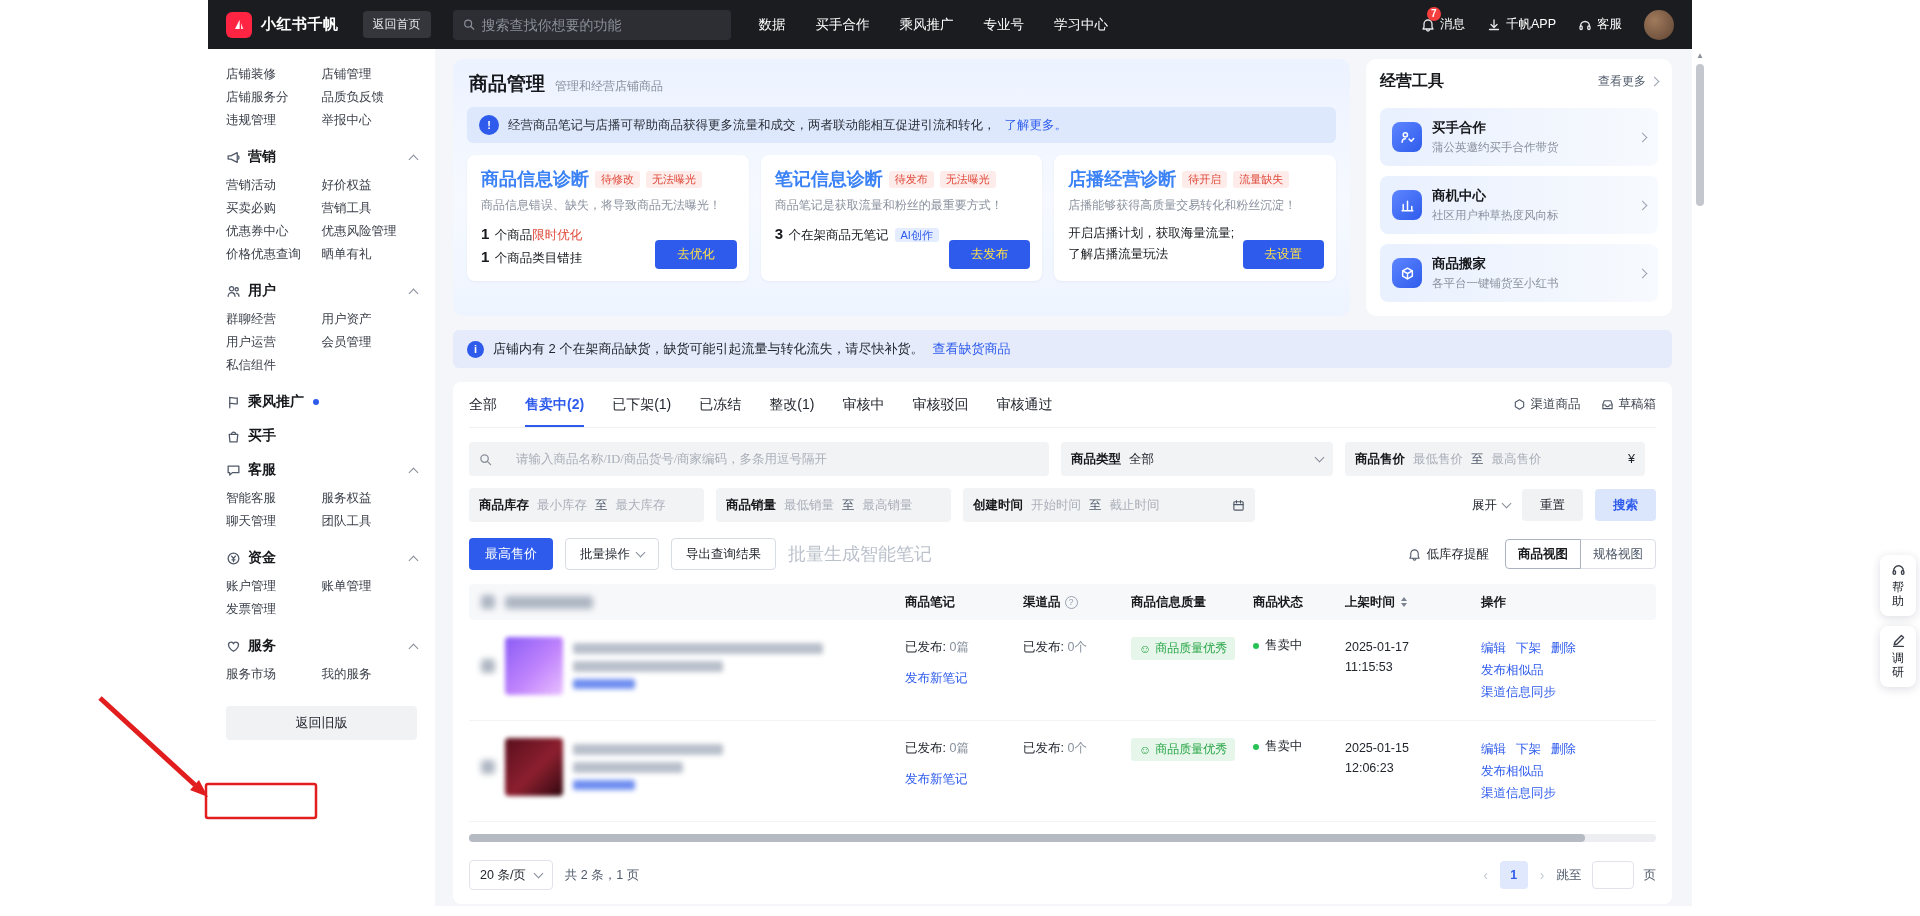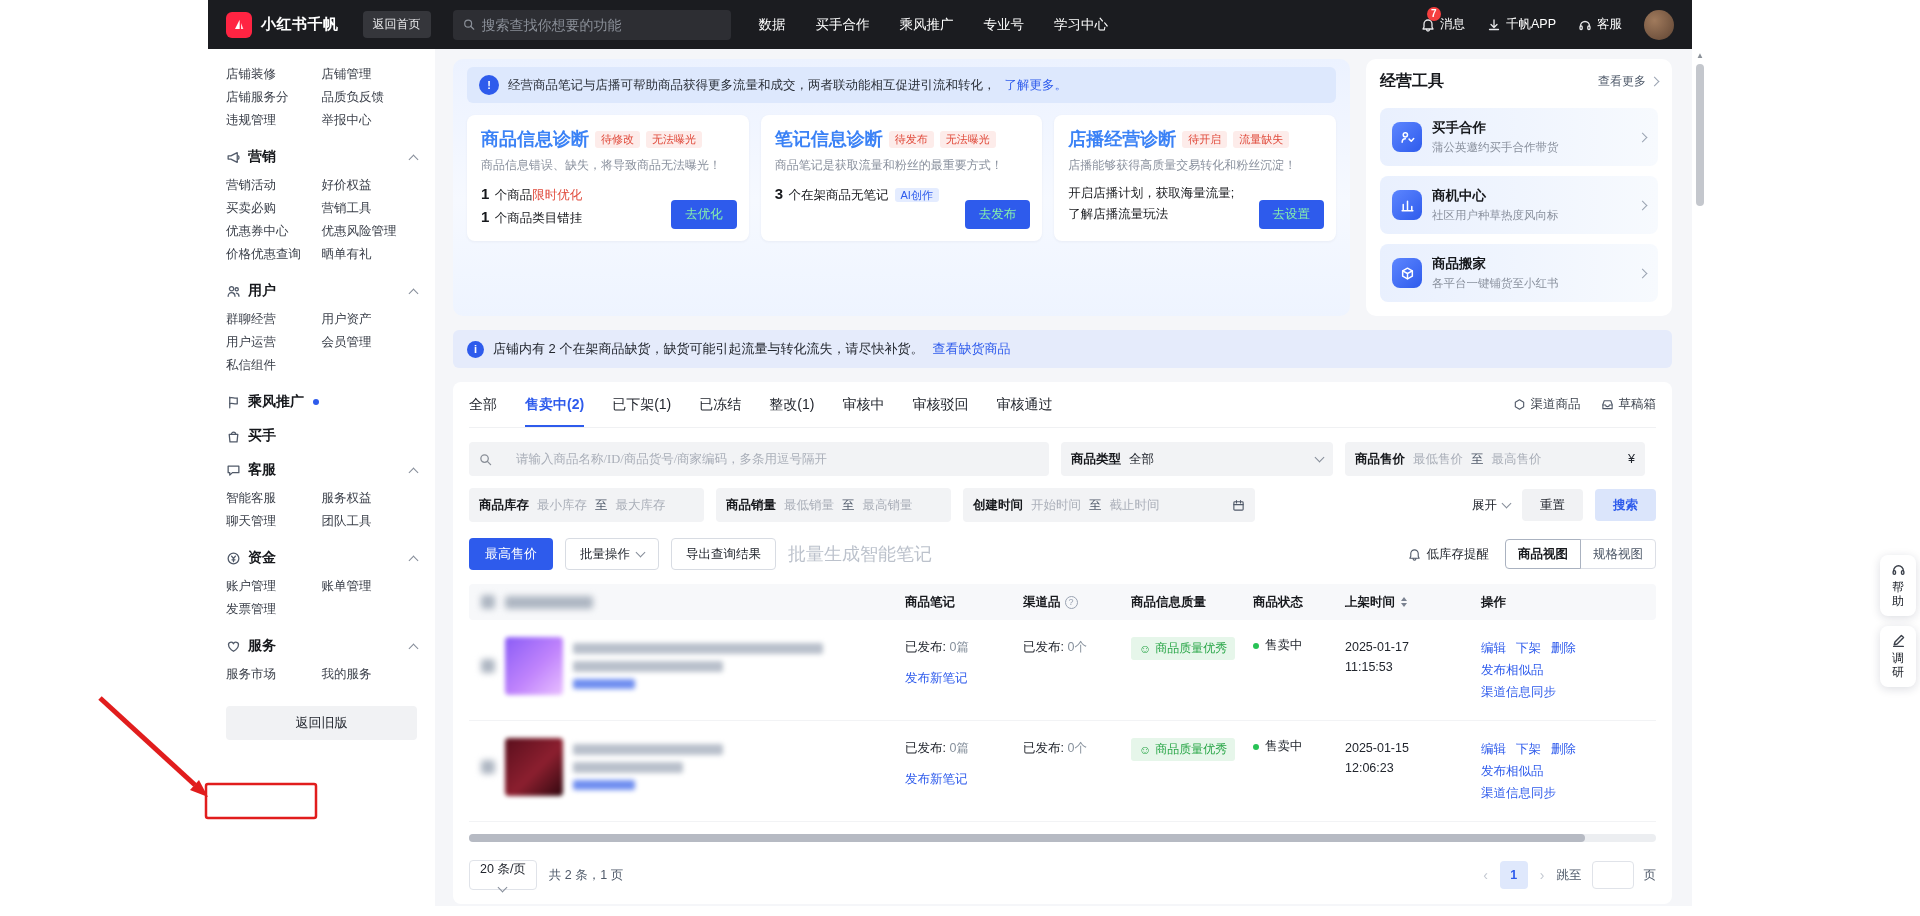--- a/index.html
+++ b/index.html
@@ -58,21 +58,21 @@
   .diag-card { flex:1; background:#fff; border-radius:8px; padding:12px 14px; position:relative; min-height:122px; box-shadow:0 1px 3px rgba(30,40,80,.05); }
   .diag-title-row { display:flex; align-items:center; gap:6px; flex-wrap:wrap; }
   .diag-title { font-size:18px; font-weight:700; color:#3b82f6; }
   .tag-red { font-size:11px; color:#e04b3c; background:#fdecea; padding:1px 6px; border-radius:3px; }
   .tag-ai { font-size:11px; color:#2e5bec; background:#e4ecff; padding:1px 6px; border-radius:3px; margin-left:6px; }
   .diag-desc { font-size:12px; color:#8a919e; margin-top:6px; }
   .diag-lines { margin-top:9px; padding-right:72px; }
   .diag-line { font-size:12.5px; color:#16181c; line-height:21px; }
   .diag-num { font-size:15px; font-weight:700; margin-right:2px; }
   .red { color:#e04b3c; }
-  .diag-btn { position:absolute; right:12px; bottom:12px; background:#2e5bec; color:#86efac; font-size:12.5px; padding:6px 14px; border-radius:4px; border:none; font-family:inherit; }
+  .diag-btn { position:absolute; right:12px; bottom:12px; background:#2e5bec; color:#fde047; font-size:12.5px; padding:6px 22px; border-radius:4px; border:none; font-family:inherit; }
 
   
   .tools { width:306px; background:#fff; border-radius:10px; padding:10px 14px 14px; align-self:flex-start; }
   .tools-head { display:flex; align-items:center; padding:2px 0 6px; }
   .tools-title { font-size:16px; font-weight:700; color:#16181c; flex:1; }
   .tools-more { font-size:12px; color:#4e5969; display:flex; align-items:center; gap:5px; }
   .tool-card { display:flex; align-items:center; gap:10px; background:linear-gradient(90deg,#e9f0fe,#f7fafe); border-radius:8px; padding:11px 12px; margin-top:10px; }
   .tool-icon { width:30px; height:30px; border-radius:8px; background:linear-gradient(135deg,#5d86ff,#2e5bec); display:flex; align-items:center; justify-content:center; flex:0 0 auto; }
   .tool-icon svg { width:15px; height:15px; fill:none; stroke:#fff; stroke-width:1.4; stroke-linecap:round; stroke-linejoin:round; }
   .tool-name { font-size:13.5px; font-weight:700; color:#16181c; }
@@ -149,21 +149,21 @@
   .q-badge { display:inline-flex; gap:4px; background:#e6f6ea; color:#27a546; font-size:12px; padding:3px 8px; border-radius:3px; align-items:center; white-space:nowrap; }
   .status-cell { display:flex; align-items:center; gap:6px; }
   .g-dot { width:6px; height:6px; border-radius:50%; background:#27c255; }
   .ops a { color:#2e5bec; text-decoration:none; margin-right:10px; }
   .ops div { line-height:22px; white-space:nowrap; }
 
   .h-scroll { height:8px; background:#eceef1; border-radius:4px; margin-top:12px; position:relative; }
   .h-thumb { position:absolute; left:0; top:0; height:8px; width:94%; background:#b6bac3; border-radius:4px; }
 
   .pagination { display:flex; align-items:center; margin-top:18px; font-size:12.5px; color:#4e5969; gap:12px; }
-  .pp-select { border:1px solid #e0e3e9; border-radius:4px; height:30px; padding:0 10px; display:flex; align-items:center; gap:9px; color:#22262e; background:#fff;flex-direction:column; }
+  .pp-select { border:1px solid #e0e3e9; border-radius:4px; height:30px; padding:0 10px; display:flex; align-items:center; gap:9px; color:#22262e; background:#fff; }
   .pg-right { margin-left:auto; display:flex; align-items:center; gap:10px; }
   .pg-arrow { color:#c3c8d1; font-size:14px; padding:0 2px; }
   .pg-num { min-width:28px; height:28px; background:#dfe8fc; color:#2e5bec; font-weight:700; border-radius:4px; display:flex; align-items:center; justify-content:center; }
   .pg-input { width:42px; height:28px; border:1px solid #e0e3e9; border-radius:4px; background:#fff; font-family:inherit; padding:0 6px; font-size:12.5px; }
 
   
   .float-stack { position:absolute; right:4px; top:555px; display:flex; flex-direction:column; gap:10px; z-index:10; }
   .float-btn { width:36px; background:#fff; border-radius:8px; box-shadow:0 2px 10px rgba(20,30,60,.15); padding:7px 0 8px; display:flex; flex-direction:column; align-items:center; gap:3px; }
   .float-btn svg { width:15px; height:15px; fill:none; stroke:#3a3f49; stroke-width:1.3; stroke-linecap:round; stroke-linejoin:round; }
   .v-label { font-size:12px; color:#22262e; width:14px; text-align:center; line-height:14px; word-break:break-all; }
@@ -355,20 +355,24 @@
         </div>
 
       <button class="back-old" data-interactable="true">返回旧版</button>
     </aside>
 
     <main class="main" data-interactable="false">
 
       <div class="main-top">
 
         <section class="header-card" data-interactable="false">
+          <div class="title-row">
+            <span class="page-title" data-interactable="false">商品管理</span>
+            <span class="page-subtitle" data-interactable="false">管理和经营店铺商品</span>
+          </div>
           <div class="info-banner" data-interactable="false">
             <span class="horn-badge" data-interactable="false">!</span>
             <span data-interactable="false">经营商品笔记与店播可帮助商品获得更多流量和成交，两者联动能相互促进引流和转化，</span>
             <span class="link" data-interactable="true">了解更多。</span>
           </div>
           <div class="diag-row">
             <div class="diag-card" data-interactable="false">
               <div class="diag-title-row">
                 <span class="diag-title" data-interactable="false">商品信息诊断</span>
                 <span class="tag-red" data-interactable="false">待修改</span>

